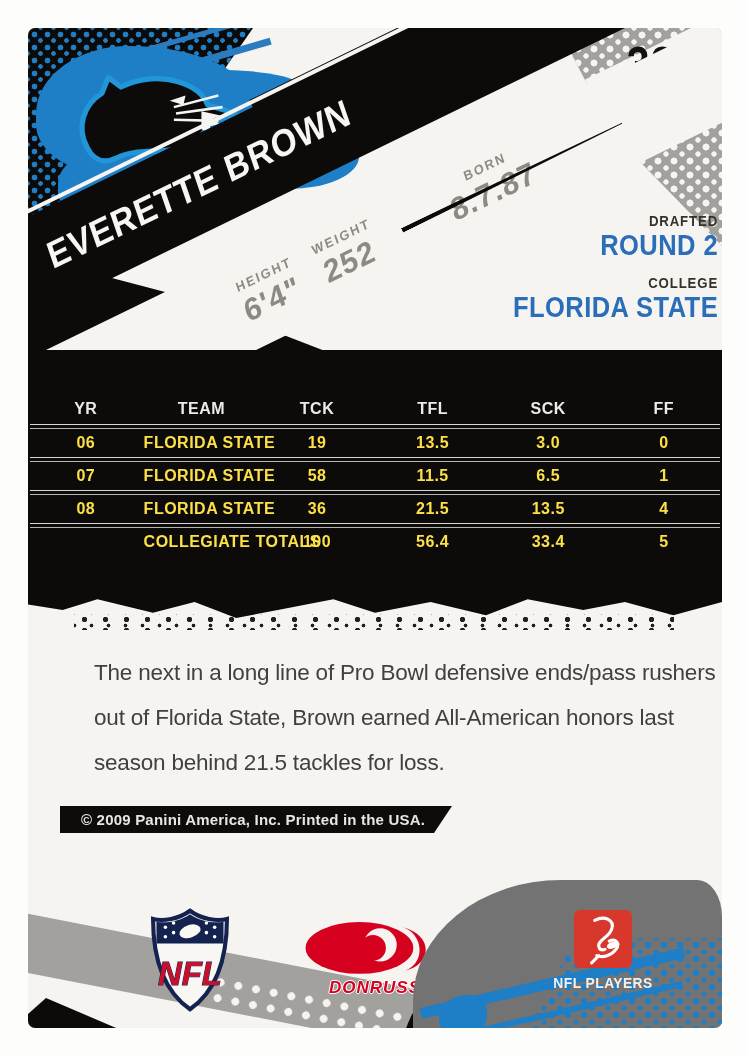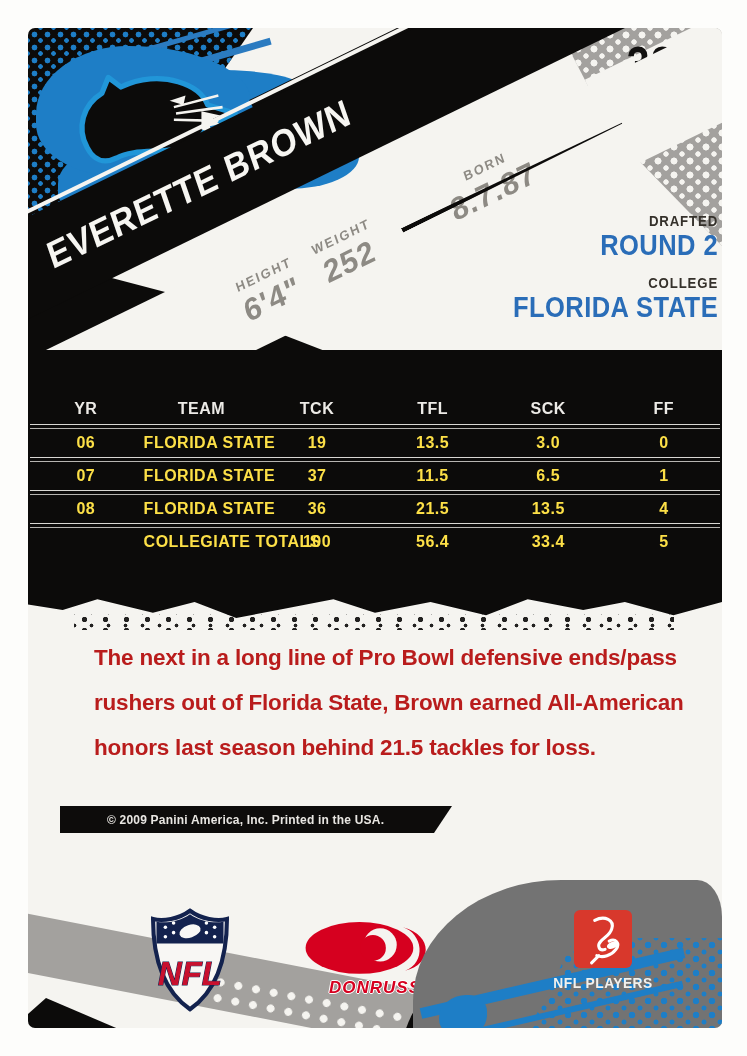--- a/index.html
+++ b/index.html
@@ -83,26 +83,26 @@
     letter-spacing:0.5px; white-space:nowrap; }
   .t-row.header .t-cell { color:#edebe7; }
   .t-sep { height:5px; margin:0 2px;
     background:linear-gradient(to bottom,#d9d7d3 0,#d9d7d3 1.2px,rgba(0,0,0,0) 1.2px,rgba(0,0,0,0) 3.8px,#b7b5b1 3.8px,#b7b5b1 5px); }
   .drips { position:absolute; left:46px; top:586px; width:600px; height:16px;
     background-image:radial-gradient(circle, #0c0b0a 2.4px, rgba(0,0,0,0) 3px),
                      radial-gradient(circle, #0c0b0a 1.6px, rgba(0,0,0,0) 2.2px);
     background-size:21px 11px, 17px 13px; background-position:0 0, 9px 5px; opacity:0.9; }
 
   
-  .bio { position:absolute; left:66px; top:607px; width:628px;
-    font-size:22.5px; font-weight:700; color:#b91c1c; line-height:45px; letter-spacing:-0.2px; }
+  .bio { position:absolute; left:66px; top:622px; width:628px;
+    font-size:22.5px; font-weight:400; color:#404040; line-height:45px; letter-spacing:-0.2px; }
   .copy-bar { position:absolute; left:32px; top:778px; width:392px; height:27px;
     background:#0d0c0b; clip-path:polygon(0 0,100% 0,calc(100% - 18px) 100%,0 100%);
     display:flex; align-items:center; }
-  .copy-bar span { padding-left:47px; color:#e8e6e2; font-size:12px; font-weight:700; letter-spacing:0.2px; }
+  .copy-bar span { padding-left:21px; color:#e8e6e2; font-size:15px; font-weight:700; letter-spacing:0.2px; }
 
   
   .bottom-art { position:absolute; left:0; top:840px; width:694px; height:195px; }
   .gray-band { position:absolute; left:-30px; top:40px; width:860px; height:58px;
     background:#a3a19e; transform:rotate(11deg); transform-origin:0 0; }
   .tri-bl { position:absolute; left:0; top:0; width:260px; height:195px; background:#0c0b0a;
     clip-path:polygon(18px 130px,170px 195px,0 195px,0 146px); }
   .white-dots { position:absolute; left:150px; top:98px; width:390px; height:58px;
     transform:rotate(11deg); transform-origin:0 0;
     background-image:radial-gradient(circle, #f5f4f0 3.6px, rgba(0,0,0,0) 4.2px);
@@ -196,21 +196,21 @@
         <span class="t-cell">FLORIDA STATE</span>
         <span class="t-cell">19</span>
         <span class="t-cell">13.5</span>
         <span class="t-cell">3.0</span>
         <span class="t-cell">0</span>
       </div>
       <div class="t-sep"></div>
       <div class="t-row">
         <span class="t-cell">07</span>
         <span class="t-cell">FLORIDA STATE</span>
-        <span class="t-cell">37</span>
+        <span class="t-cell">58</span>
         <span class="t-cell">11.5</span>
         <span class="t-cell">6.5</span>
         <span class="t-cell">1</span>
       </div>
       <div class="t-sep"></div>
       <div class="t-row">
         <span class="t-cell">08</span>
         <span class="t-cell">FLORIDA STATE</span>
         <span class="t-cell">36</span>
         <span class="t-cell">21.5</span>

